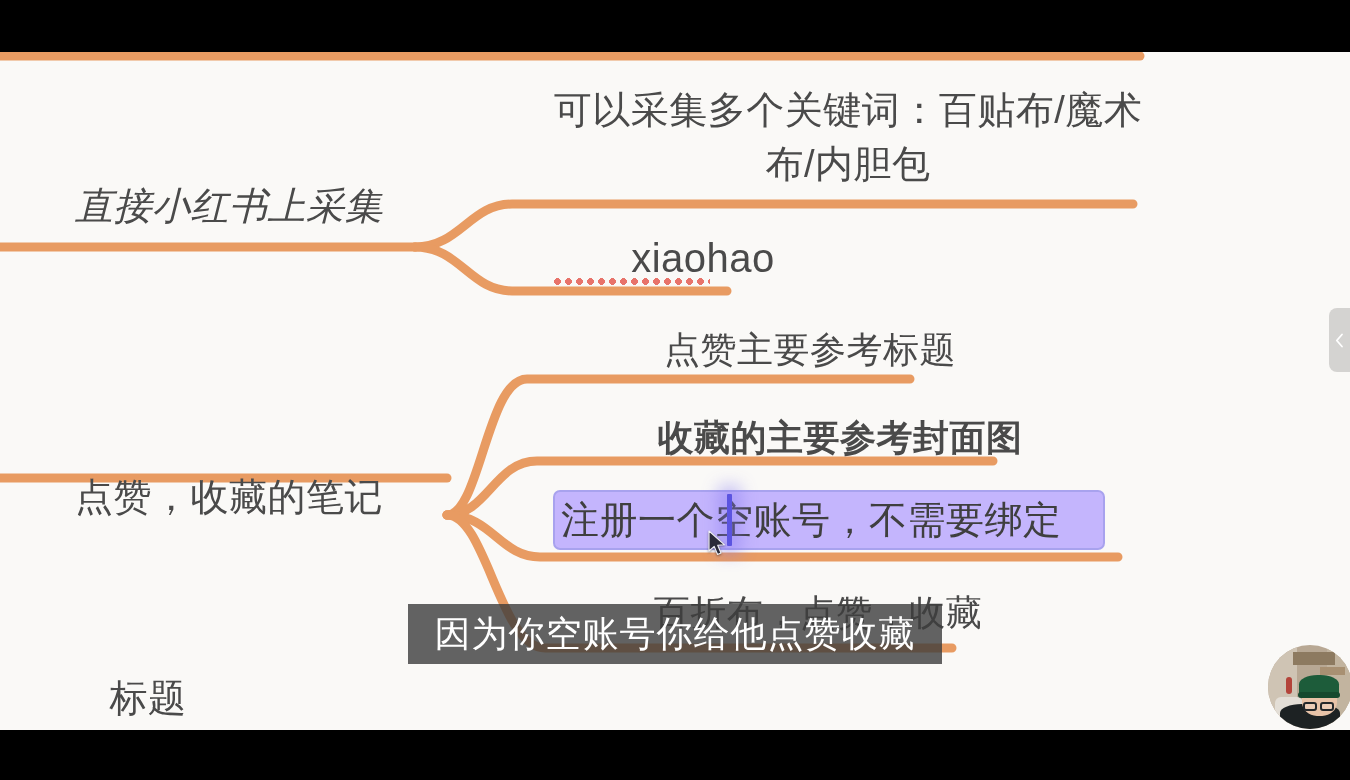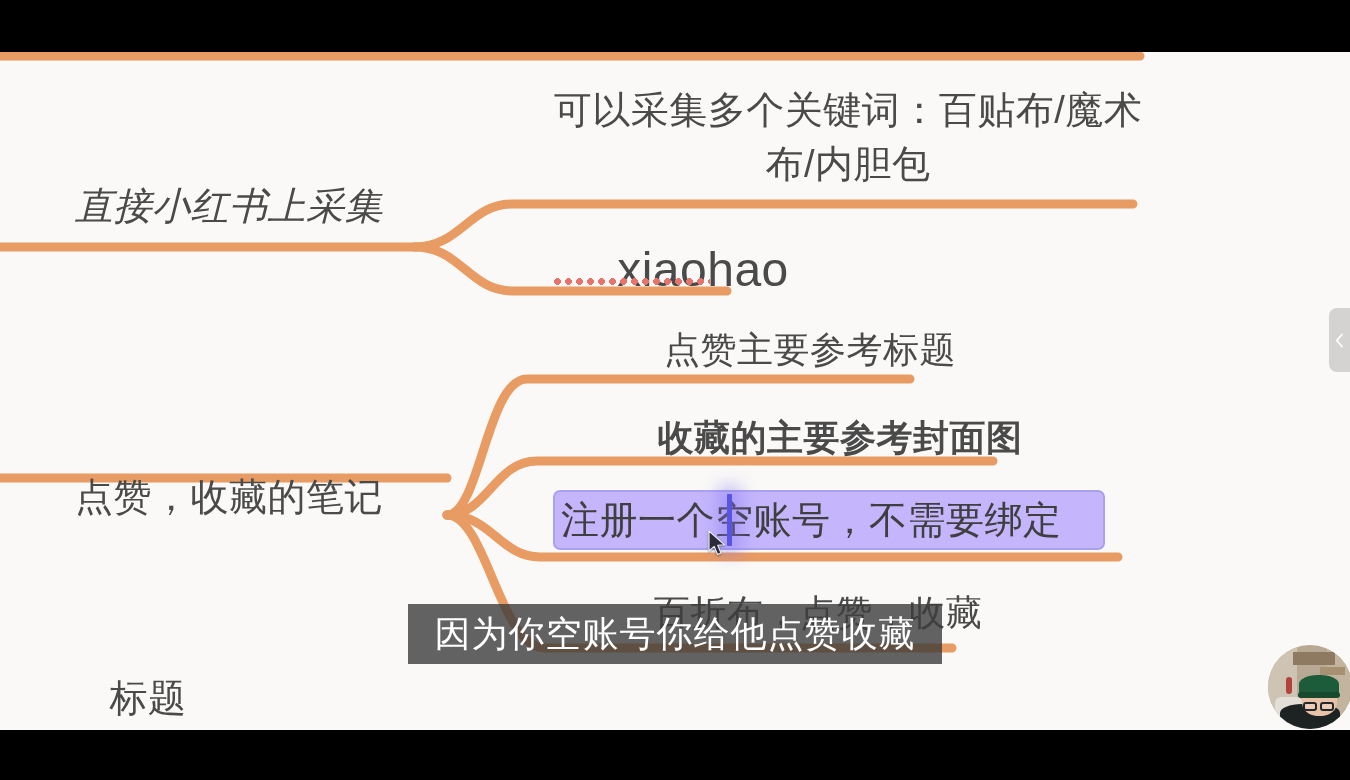--- a/index.html
+++ b/index.html
@@ -59,21 +59,21 @@
     font-weight: 400;
     text-align: center;
   }
   .node.small { font-size: 36px; }
 
   #node-root-left   { left: 14px;  top: 128px; width: 430px; font-style: italic; }
   #node-likes-left  { left: 14px;  top: 395px; width: 430px; margin-top: 24px; }
   #node-title-left  { left: -2px;  top: 620px; width: 300px; }
 
   #node-keywords    { left: 553px; top: 32px;  width: 590px; }
-  #node-xiaohao     { left: 553px; top: 184px; width: 300px; font-size: 48px; }
+  #node-xiaohao     { left: 553px; top: 178px; width: 300px; font-size: 40px; }
   #node-dianzan     { left: 560px; top: 272px; width: 500px; }
   #node-shoucang    { left: 560px; top: 360px; width: 560px; font-weight: bold; }
   #node-baizhebu    { left: 558px; top: 535px; width: 520px; }
 
   
   #xiaohao-dotted {
     position: absolute;
     left: 552px;
     top: 226px;
     width: 158px;

